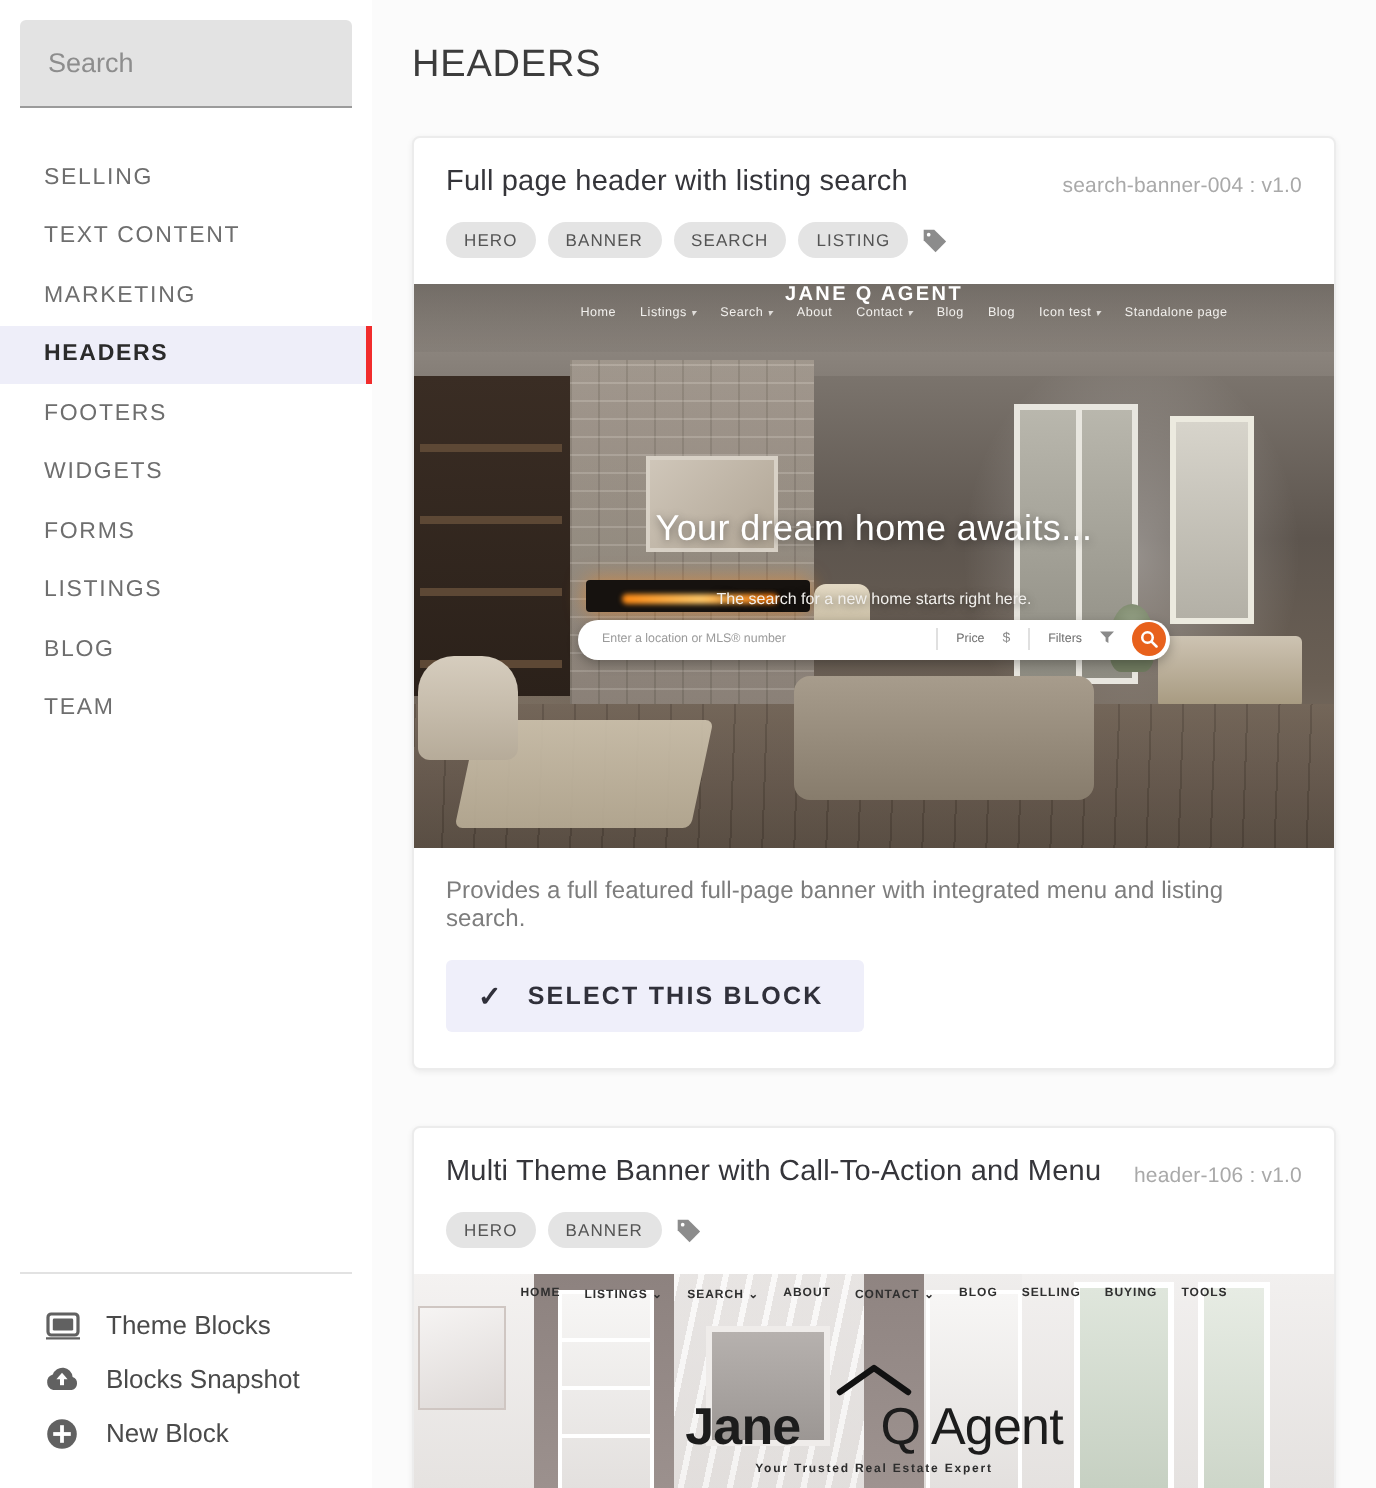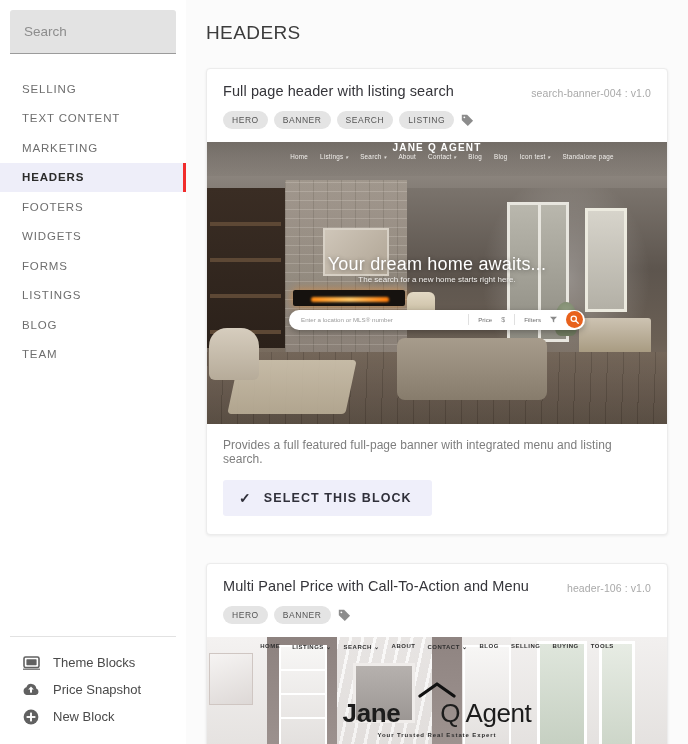--- a/index.html
+++ b/index.html
@@ -316,21 +316,21 @@
     position: absolute; left: 0; right: 0; top: 112px;
     text-align: center;
   }
   .p1-h1 {
     color: #ffffff; font-size: 18px; letter-spacing: 0.2px;
     text-shadow: 0 1px 5px rgba(0,0,0,0.45);
     margin: 0;
     font-weight: normal;
   }
   .p1-sub {
-    color: #f1efec; font-size: 8px; margin-top: 0;
+    color: #f1efec; font-size: 8px; margin-top: 20px;
     text-shadow: 0 1px 4px rgba(0,0,0,0.5);
   }
   .p1-searchbar {
     position: absolute; left: 82px; right: 82px; top: 168px;
     height: 20px; background: #ffffff; border-radius: 11px;
     display: flex; align-items: center;
     padding: 0 2px 0 12px;
     box-shadow: 0 2px 6px rgba(0,0,0,0.28);
   }
   .p1-sinput { flex: 1 1 auto; font-size: 6.2px; color: #9a9a9a; white-space: nowrap; }
@@ -474,21 +474,21 @@
         <span>Theme Blocks</span>
       </div>
       <div class="foot-item">
         <span class="foot-icon">
           <svg width="18" height="14" viewBox="0 0 18 14" fill="currentColor">
             <path d="M14.3 5.5A5.1 5.1 0 0 0 4.4 4.3 4 4 0 0 0 4.6 12h9.3a3.4 3.4 0 0 0 .4-6.5z"></path>
             <path d="M9 3.4 6.2 6.6h5.6z" fill="#fff"></path>
             <rect x="8" y="6" width="2" height="3.6" fill="#fff"></rect>
           </svg>
         </span>
-        <span>Price Snapshot</span>
+        <span>Blocks Snapshot</span>
       </div>
       <div class="foot-item">
         <span class="foot-icon">
           <svg width="16" height="16" viewBox="0 0 16 16" fill="currentColor">
             <circle cx="8" cy="8" r="7.4"></circle>
             <rect x="7.05" y="3.6" width="1.9" height="8.8" fill="#fff"></rect>
             <rect x="3.6" y="7.05" width="8.8" height="1.9" fill="#fff"></rect>
           </svg>
         </span>
         <span>New Block</span>
@@ -594,21 +594,21 @@
           <div class="card-desc">Provides a full featured full-page banner with integrated menu and listing search.</div>
           <button class="select-btn">
             <span class="check">✓</span>
             <span>SELECT THIS BLOCK</span>
           </button>
         </div>
       </section>
 
       <section class="card">
         <div class="card-head">
-          <div class="card-title">Multi Panel Price with Call-To-Action and Menu</div>
+          <div class="card-title">Multi Theme Banner with Call-To-Action and Menu</div>
           <div class="card-meta">header-106 : v1.0</div>
         </div>
 
         <div class="chips">
           <span class="chip">HERO</span>
           <span class="chip">BANNER</span>
           <span class="tag-icon">
             <svg width="13" height="13" viewBox="0 0 14 14" fill="currentColor">
               <path d="M6.6 0.9 13 7.3l-5.7 5.7L0.9 6.6V0.9z"></path>
               <circle cx="3.6" cy="3.6" r="1" fill="#fff"></circle>

